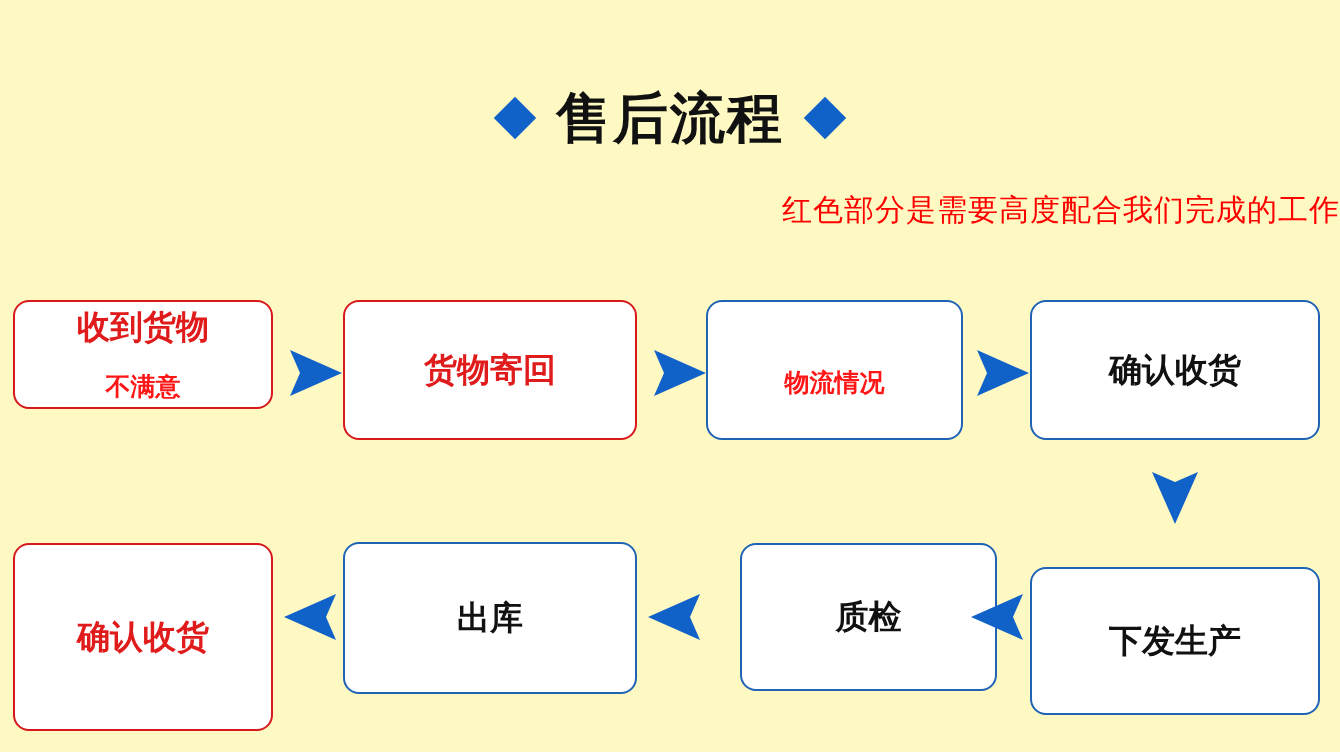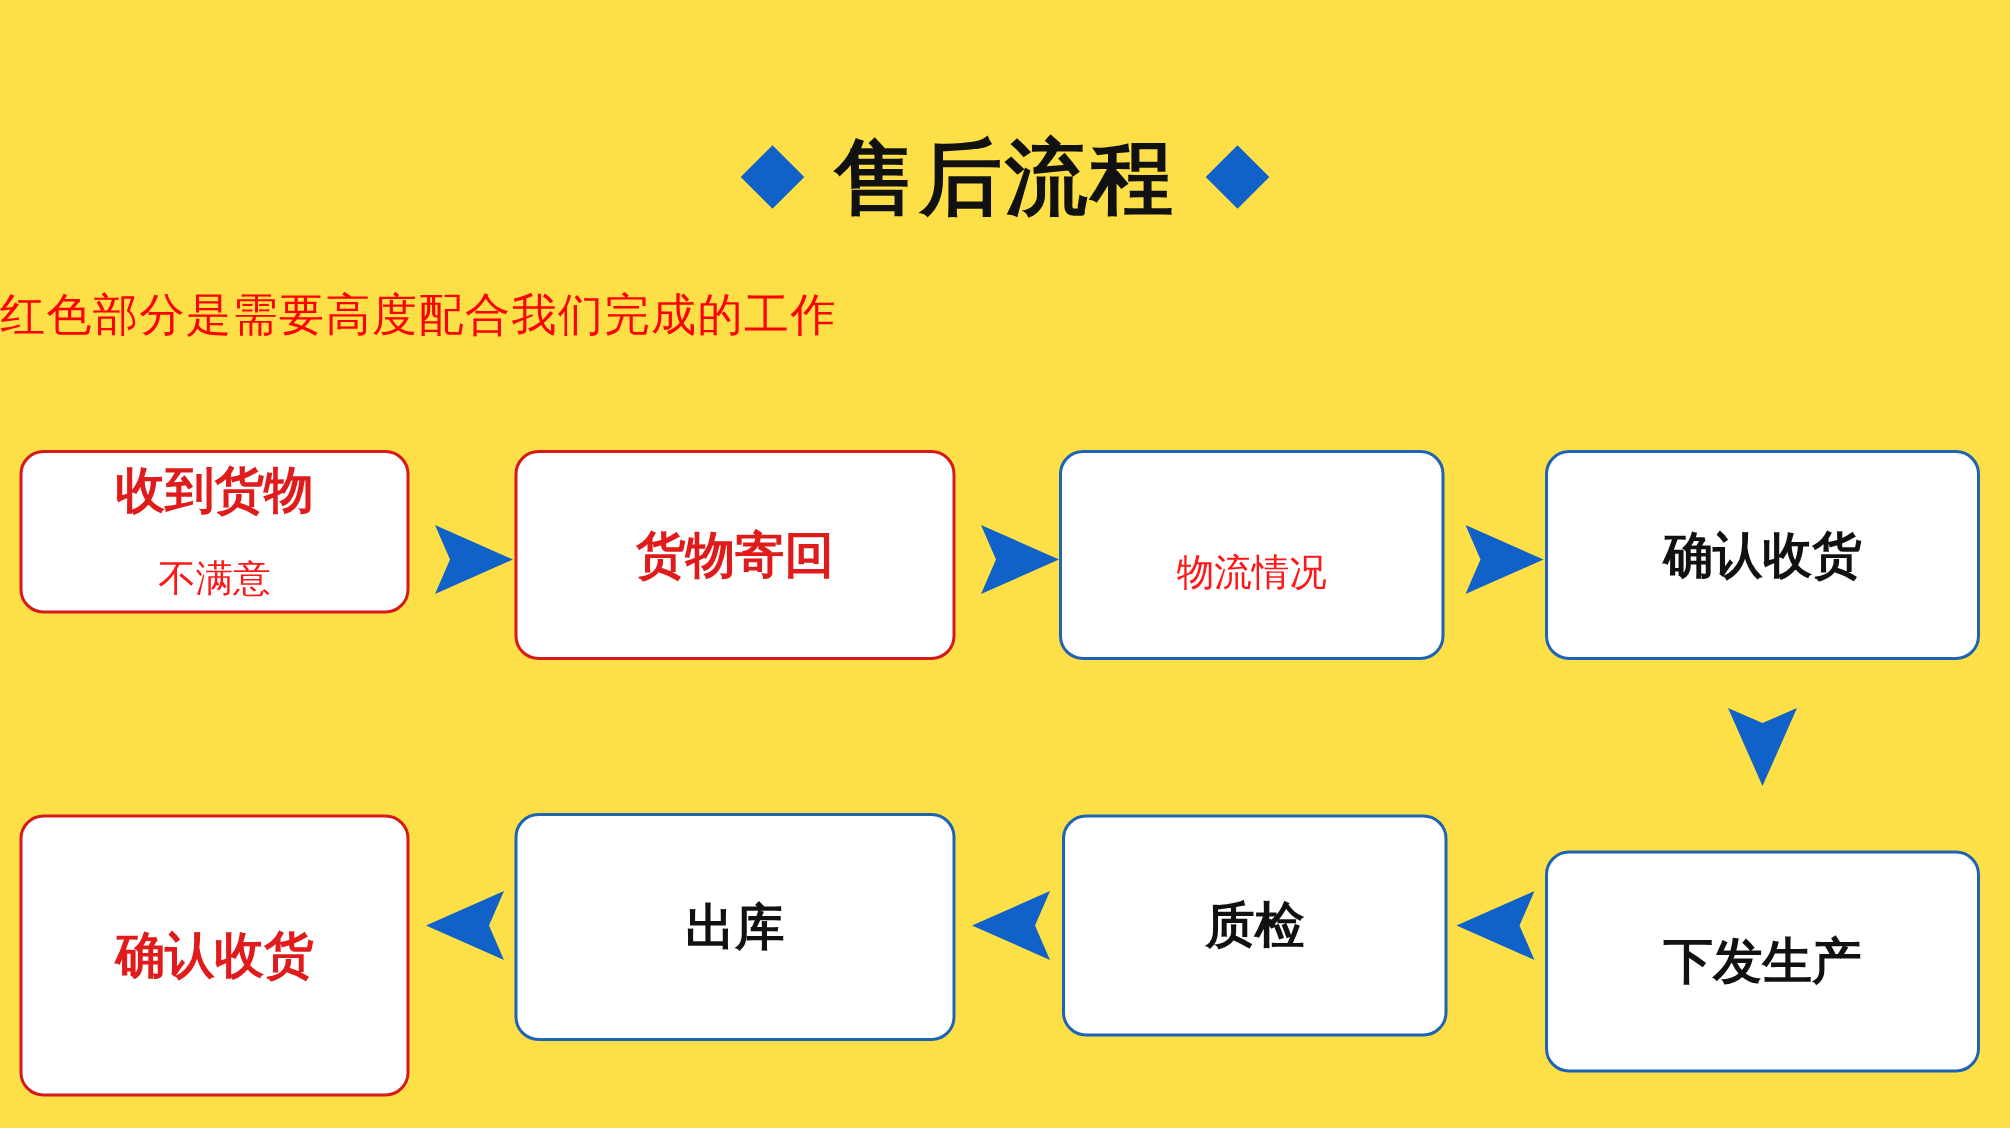--- a/index.html
+++ b/index.html
@@ -7,21 +7,21 @@
     padding: 0;
     background: #ffffff;
   }
   body {
     font-family: "Liberation Sans", "DejaVu Sans", sans-serif;
   }
   #canvas {
     position: relative;
     width: 1340px;
     height: 752px;
-    background: #fde047;
+    background: #fef9c3;
     overflow: hidden;
   }
 
   
   .title-row {
     position: absolute;
     left: 0;
     top: 80px;
     width: 1340px;
     height: 76px;
@@ -45,21 +45,21 @@
     transform: rotate(45deg);
     flex: 0 0 auto;
   }
 
   
   .subtitle {
     position: absolute;
     left: 0;
     top: 190px;
     width: 1340px;
-    text-align: left;
+    text-align: right;
     font-size: 30px;
     color: #ff0000;
     letter-spacing: 1px;
     white-space: nowrap;
   }
 
   
   .node {
     position: absolute;
     box-sizing: border-box;
@@ -79,21 +79,21 @@
   .node-title {
     font-size: 33px;
     font-weight: bold;
     line-height: 1.18;
     white-space: nowrap;
   }
   .node-title.red-text { color: #e01b1b; }
   .node-title.black-text { color: #111111; }
   .node-sub {
     font-size: 25px;
-    font-weight: normal;
+    font-weight: bold;
     color: #ff1717;
     line-height: 1.2;
     margin-top: 24px;
     white-space: nowrap;
   }
 
   
   .arrow {
     position: absolute;
   }
@@ -166,21 +166,21 @@
   <div class="node blue" style="left:343px; top:542px; width:294px; height:152px;text-align:center;">
     <span class="node-title black-text">出库</span>
   </div>
 
   <div class="arrow" style="left:644px; top:586px;">
     <svg width="62" height="62" viewBox="0 0 62 62">
       <polygon points="56,8 4,31 56,54 46,31" fill="#1062c9"></polygon>
     </svg>
   </div>
 
-  <div class="node blue" style="left:708px; top:543px; width:257px; height:148px;">
+  <div class="node blue" style="left:740px; top:543px; width:257px; height:148px;">
     <span class="node-title black-text">质检</span>
   </div>
 
   <div class="arrow" style="left:967px; top:586px;">
     <svg width="62" height="62" viewBox="0 0 62 62">
       <polygon points="56,8 4,31 56,54 46,31" fill="#1062c9"></polygon>
     </svg>
   </div>
 
   <div class="node blue" style="left:1030px; top:567px; width:290px; height:148px;">

